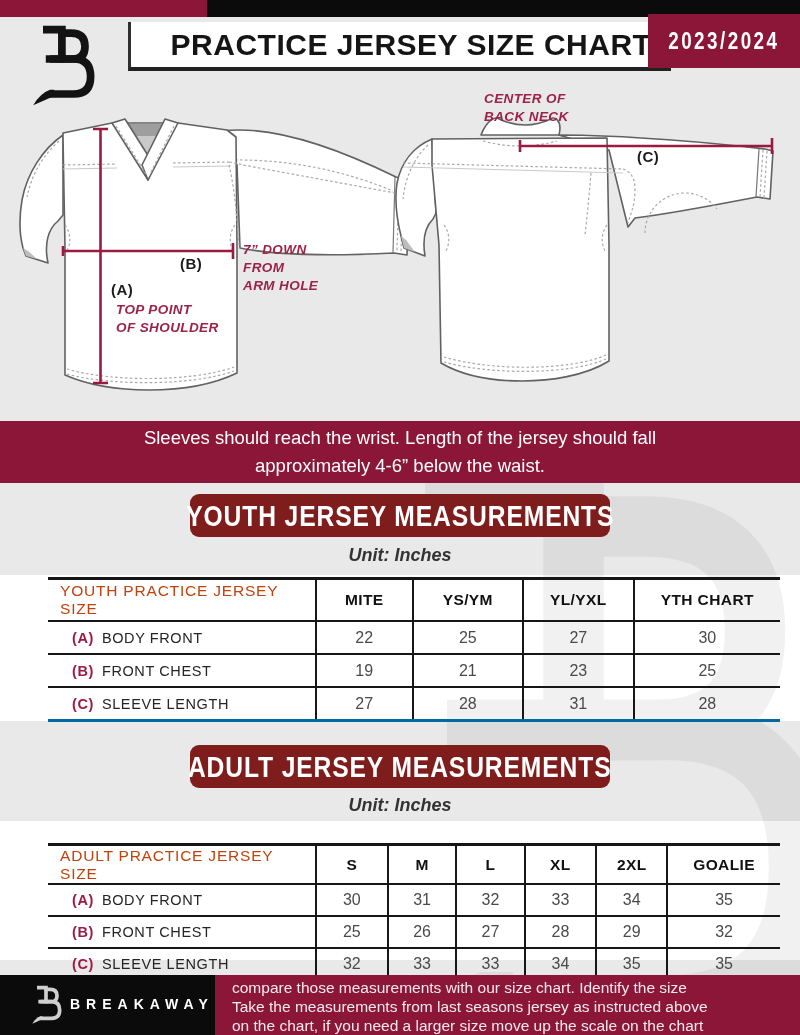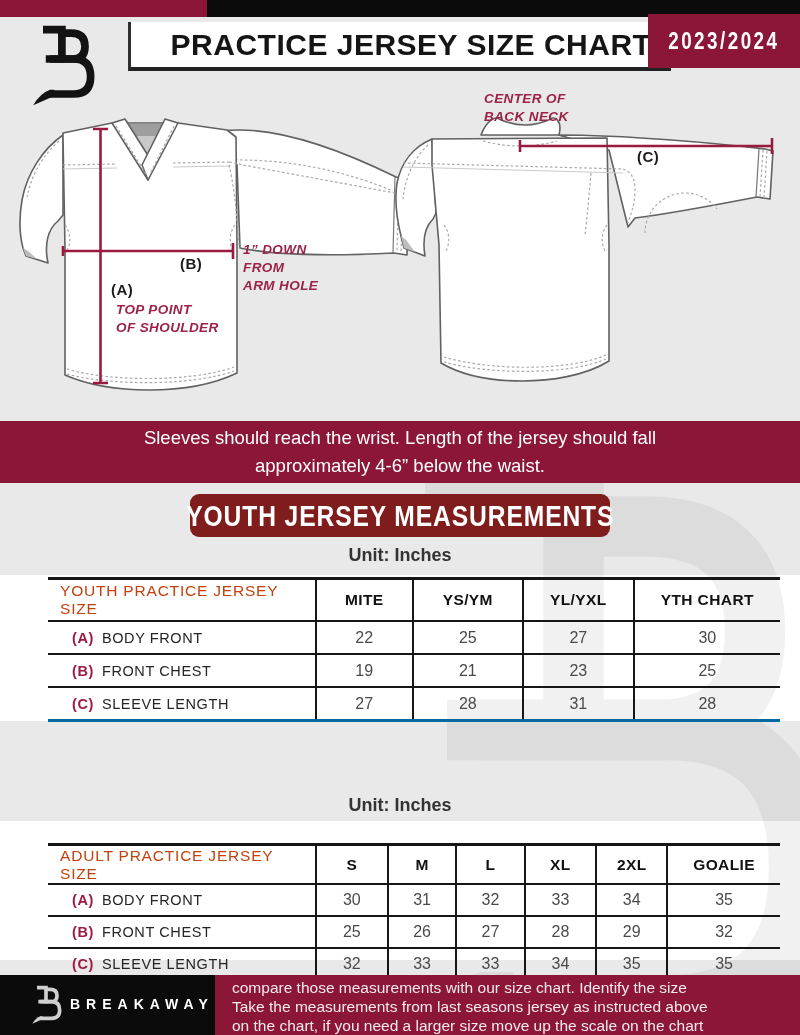--- a/index.html
+++ b/index.html
@@ -40,21 +40,21 @@
           display:flex;flex-direction:column;align-items:center;justify-content:center;
           font-size:18.5px;line-height:1.5;}
 
   
   .banner{left:190px;width:420px;height:43px;background:#7f1d1d;border-radius:9px;
           display:flex;align-items:center;justify-content:center;}
   .banner .t{color:#fff;font-size:28px;font-weight:bold;letter-spacing:1px;white-space:nowrap;
              transform:scale(.88,1.08);}
   #youth-banner{top:494px;}
   #adult-banner{top:745px;}
-  .unit{left:0;width:800px;text-align:center;font-size:18px;color:#333;font-weight:bold;}
+  .unit{left:0;width:800px;text-align:center;font-size:18px;font-style:italic;color:#333;font-weight:bold;}
   #youth-unit{top:545px;}
   #adult-unit{top:795px;}
 
   
   table.size{border-collapse:collapse;position:absolute;left:48px;width:732px;table-layout:fixed;}
   #youth-table{top:577px;}
   #adult-table{top:823px;margin-top:20px;}
   table.size tr.head{border-top:3px solid #161616;border-bottom:2.5px solid #161616;}
   table.size tr.r{border-bottom:2.5px solid #161616;}
   table.size tr.r:last-child{border-bottom:3px solid #0369a1;}
@@ -173,21 +173,21 @@
     </g>
   </svg>
 
   <div class="abs key-label" style="left:111px;top:281px">(A)</div>
   <div class="abs note" style="left:116px;top:301px">
     <div>TOP POINT</div>
     <div>OF SHOULDER</div>
   </div>
   <div class="abs key-label" style="left:180px;top:255px">(B)</div>
   <div class="abs note" style="left:243px;top:241px">
-    <div>1” DOWN</div>
+    <div>7” DOWN</div>
     <div>FROM</div>
     <div>ARM HOLE</div>
   </div>
   <div class="abs key-label" style="left:637px;top:148px">(C)</div>
   <div class="abs note" style="left:484px;top:90px">
     <div>CENTER OF</div>
     <div>BACK NECK</div>
   </div>
 
   <div class="abs" id="notice">
@@ -233,20 +233,23 @@
     <tr class="r">
       <td class="lbl"><span class="key">(C)</span><span>SLEEVE LENGTH</span></td>
       <td>27</td>
       <td>28</td>
       <td>31</td>
       <td>28</td>
     </tr>
   </tbody>
     </table>
 
+  <div class="abs banner" id="adult-banner">
+    <span class="t">ADULT JERSEY MEASUREMENTS</span>
+  </div>
   <div class="abs unit" id="adult-unit">Unit: Inches</div>
 
   <table class="size" id="adult-table">
     <colgroup>
         <col style="width:36.6%">
         <col style="width:9.8%">
         <col style="width:9.4%">
         <col style="width:9.3%">
         <col style="width:9.8%">
         <col style="width:9.7%">

